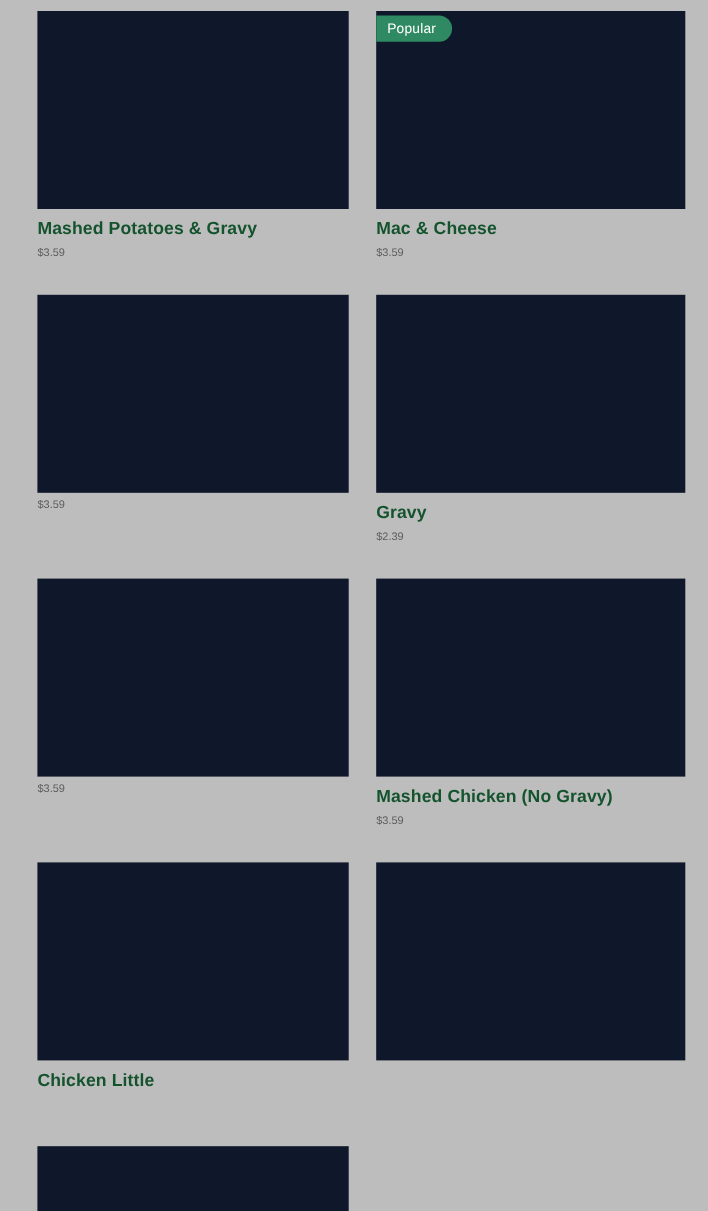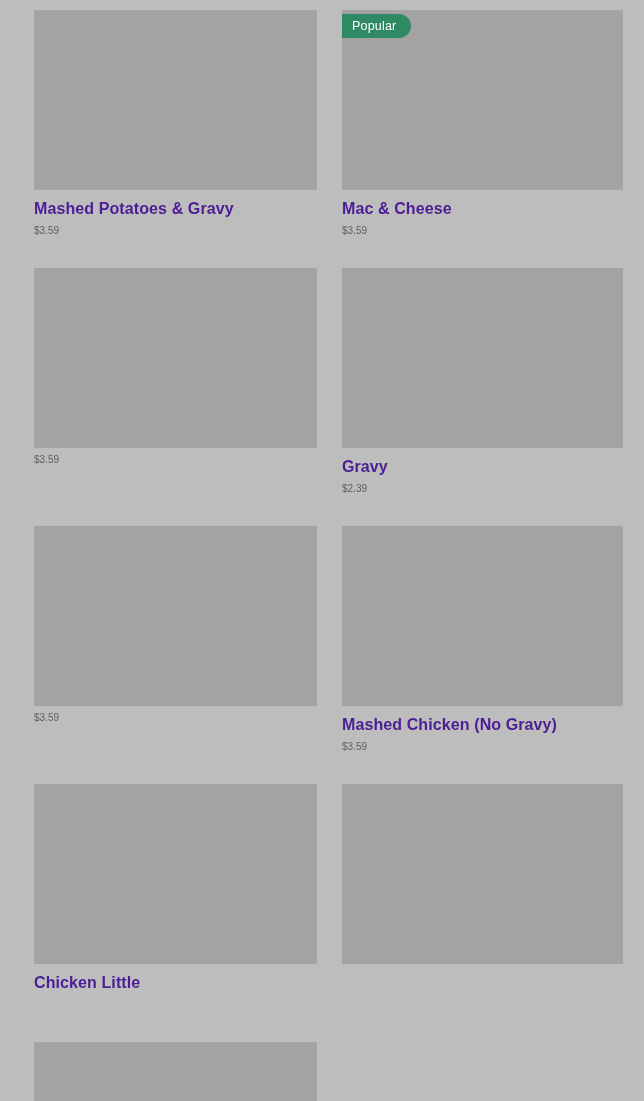--- a/index.html
+++ b/index.html
@@ -32,21 +32,21 @@
     height: 258px;
     background: transparent;
     position: relative;
     cursor: pointer;
   }
 
   .card-media {
     position: relative;
     width: 100%;
     height: 180px;
-    background: #a3a3a3;
+    background: #0f172a;
     overflow: hidden;
   }
 
   .badge {
     position: absolute;
     top: 4px;
     left: 0px;
     height: 24px;
     line-height: 24px;
     padding: 0 14px 0 10px;
@@ -58,21 +58,21 @@
     border-top-right-radius: 13px;
     border-bottom-right-radius: 13px;
     white-space: nowrap;
   }
 
   .card-title {
     margin: 0;
     padding-top: 9px;
     font-size: 16px;
     font-weight: 600;
-    color: #4c1d95;
+    color: #14532d;
     line-height: 1.25;
     letter-spacing: 0.1px;
     white-space: nowrap;
   }
 
   .card-price {
     margin: 0;
     padding-top: 6px;
     font-size: 10px;
     font-weight: 400;

